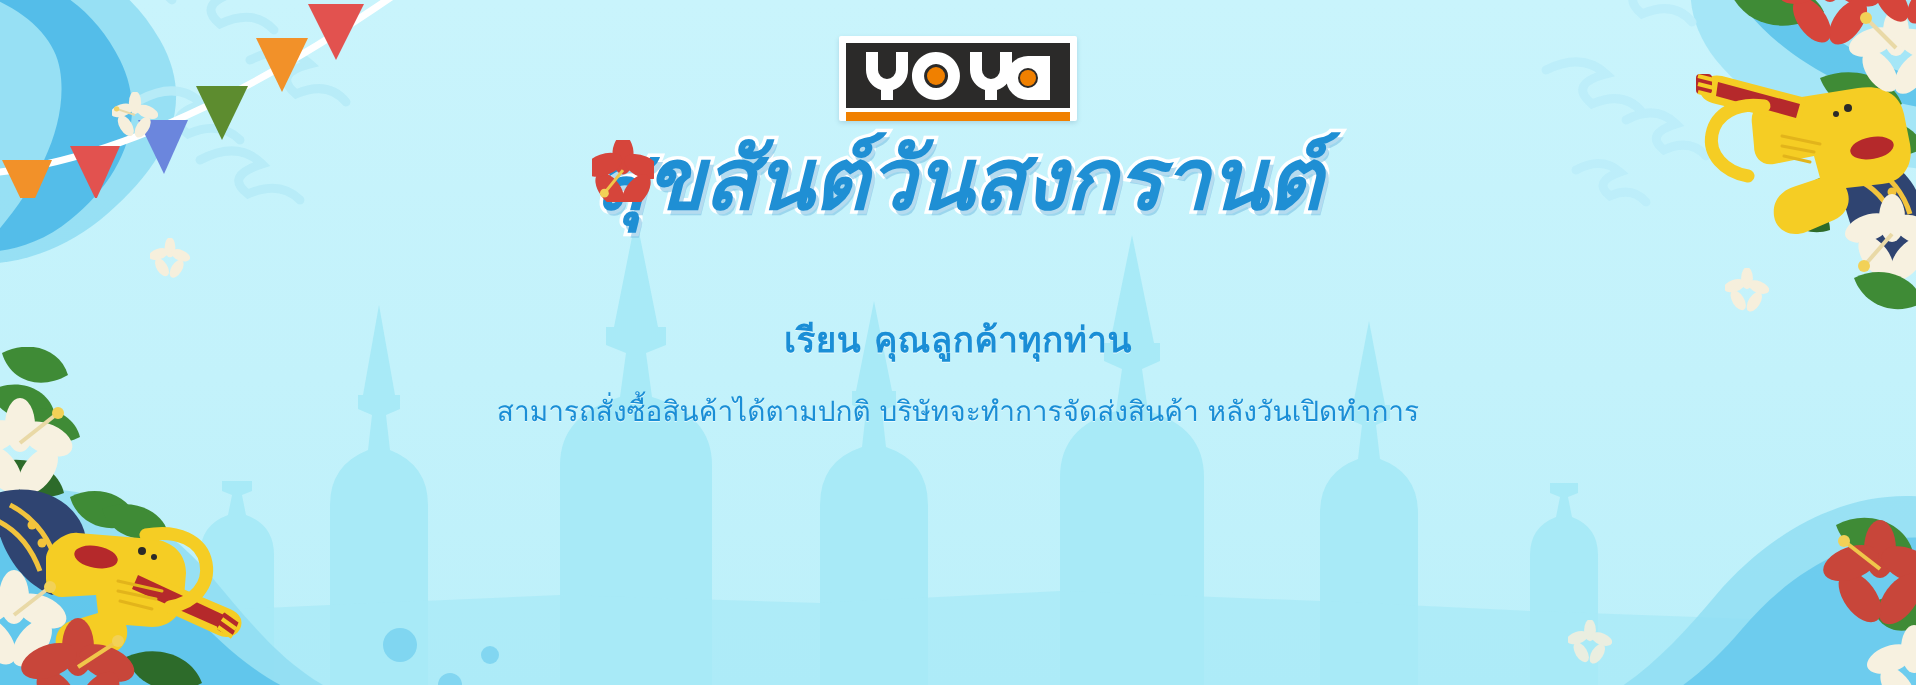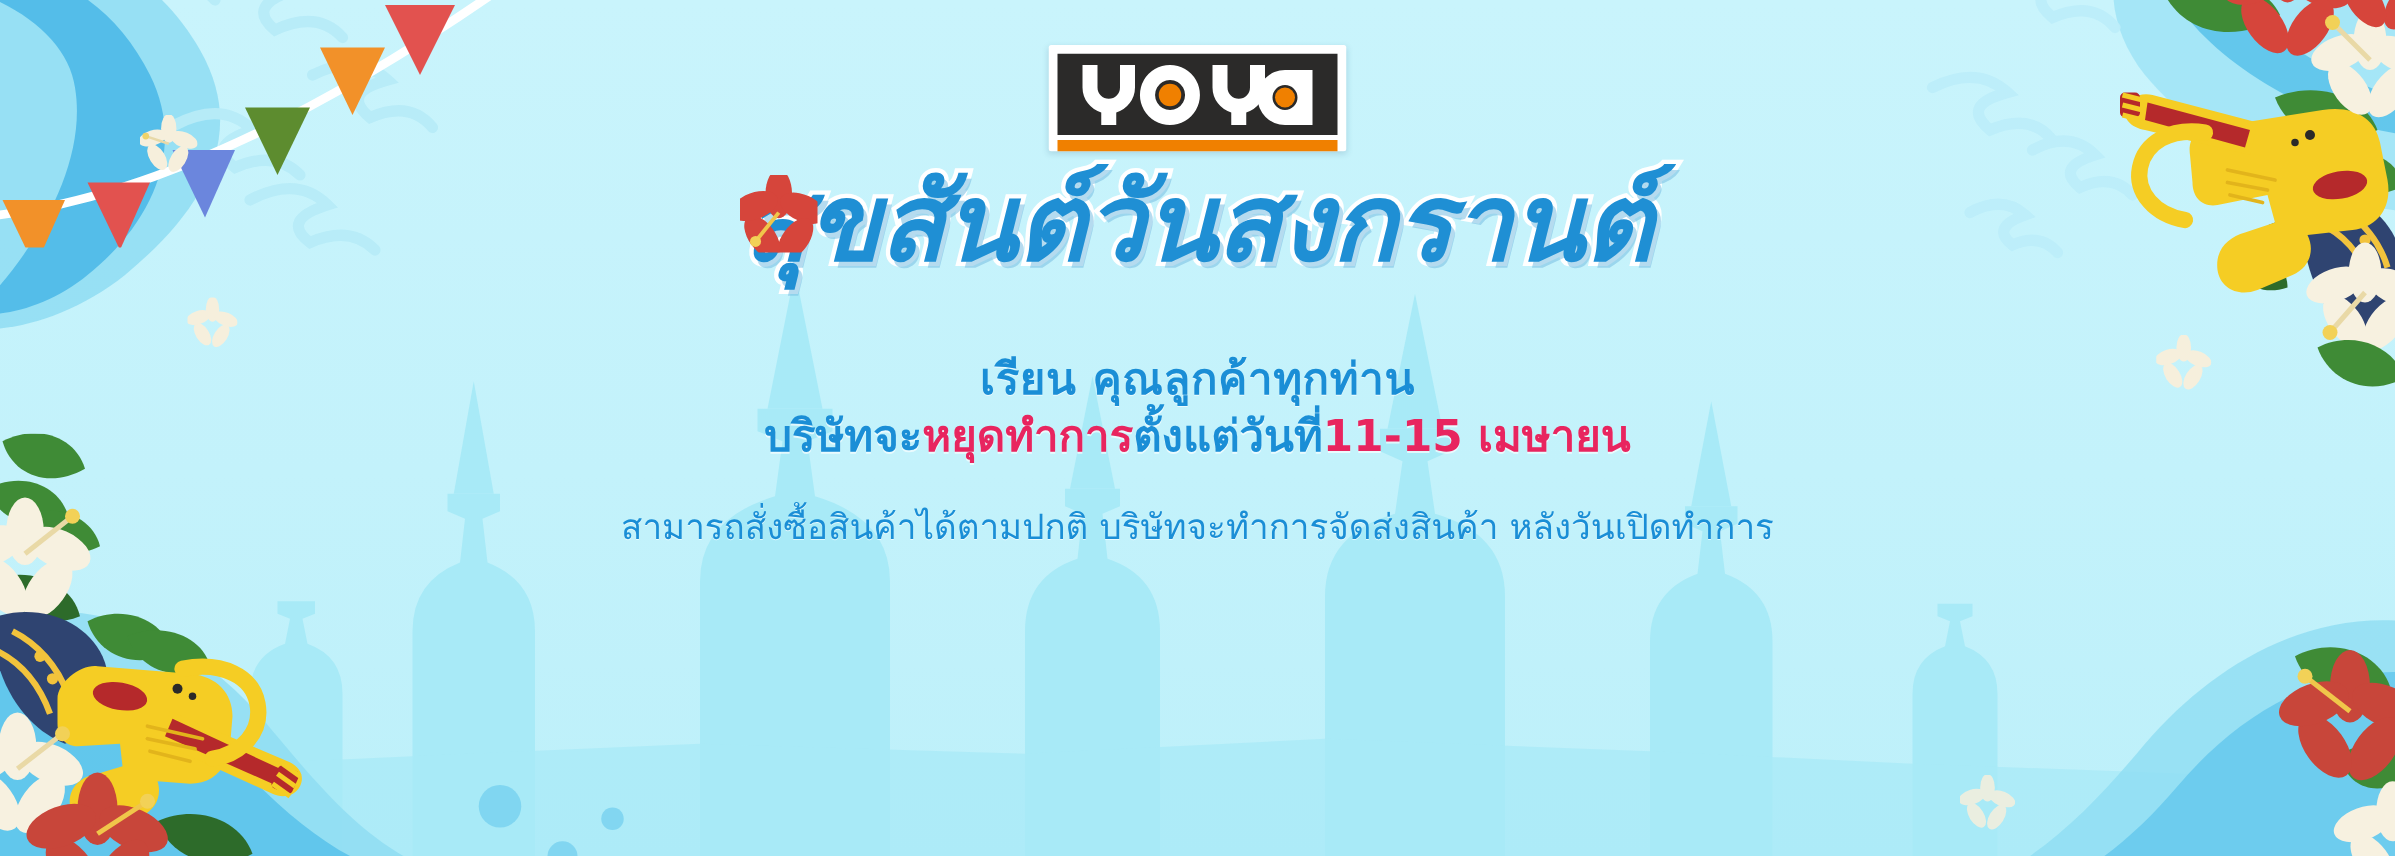--- a/index.html
+++ b/index.html
@@ -130,20 +130,21 @@
     position: absolute;
     left: 0; right: 0;
     top: 286px;
     text-align: center;
   }
   .line {
     color: #1a8ed6;
     line-height: 1.06;
     white-space: nowrap;
     text-shadow: 0 1px 0 rgba(255,255,255,.65);
+    margin-top: 36px;
   }
   .line-1 {
     font-size: 35px;
     font-weight: bold;
     margin-bottom: 9px;
     letter-spacing: .5px;
   }
   .line-2 {
     font-size: 33px;
     font-weight: 500;
@@ -550,23 +551,20 @@
         <path d="M35 34 L14 60" stroke="#f0c64a" stroke-width="3.5" fill="none"></path>
         <circle cx="14" cy="60" r="5" fill="#f2d157"></circle>
       </svg>
     </div>
 
     <div class="body-block">
 
       <div class="line line-1">เรียน  คุณลูกค้าทุกท่าน</div>
 
 
-      <div class="line line-3">
-        <span>บริษัทจะ</span><span class="hl-red">หยุดทำการ</span><span>ตั้งแต่วันที่</span><span class="hl-red">11-15  เมษายน</span>
-      </div>
 
 
       <div class="line line-5">สามารถสั่งซื้อสินค้าได้ตามปกติ  บริษัทจะทำการจัดส่งสินค้า  หลังวันเปิดทำการ</div>
 
 
     </div>
   </div>
 </div>
 
 </body></html>

